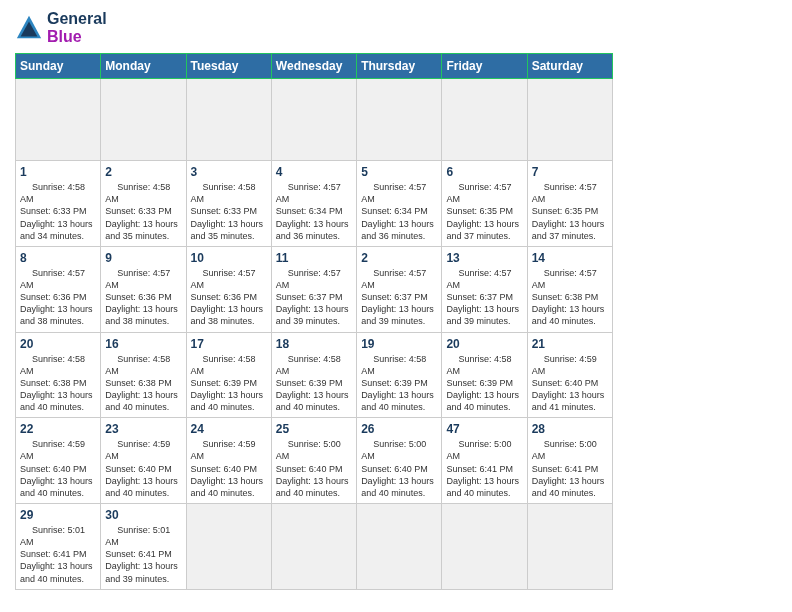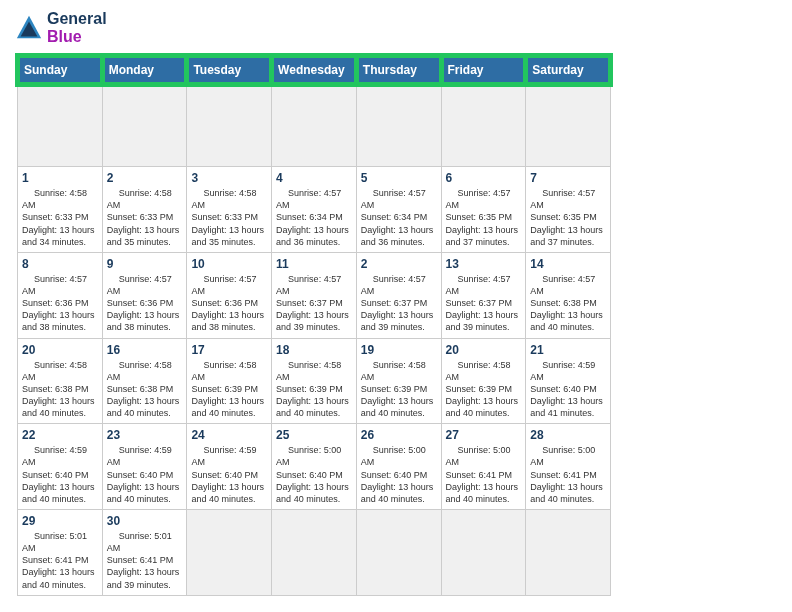--- a/index.html
+++ b/index.html
@@ -48,21 +48,21 @@
       border-collapse: collapse;
       table-layout: fixed;
     }
     .calendar-table th {
       background: #2e6da4;
       color: #fff;
       padding: 5px 4px;
       font-size: 12px;
       font-weight: bold;
       text-align: left;
-      border: 5px solid #22c55e;
+      border: 1px solid #22c55e;
     }
     .calendar-table td {
       vertical-align: top;
       border: 1px solid #ccc;
       padding: 4px 4px;
       font-size: 9.5px;
       color: #333;
       height: 82px;
       background: #fff;
     }
@@ -234,21 +234,21 @@
       </td>
           <td>
         <span class="day-number">25</span>
         <span class="cell-text">Sunrise: 5:00 AM<br>Sunset: 6:40 PM<br>Daylight: 13 hours and 40 minutes.</span>
       </td>
           <td>
         <span class="day-number">26</span>
         <span class="cell-text">Sunrise: 5:00 AM<br>Sunset: 6:40 PM<br>Daylight: 13 hours and 40 minutes.</span>
       </td>
           <td>
-        <span class="day-number">27</span>
+        <span class="day-number">47</span>
         <span class="cell-text">Sunrise: 5:00 AM<br>Sunset: 6:41 PM<br>Daylight: 13 hours and 40 minutes.</span>
       </td>
           <td>
         <span class="day-number">28</span>
         <span class="cell-text">Sunrise: 5:00 AM<br>Sunset: 6:41 PM<br>Daylight: 13 hours and 40 minutes.</span>
       </td>
         </tr>
         <tr class="last-row">
           <td>
         <span class="day-number">29</span>

